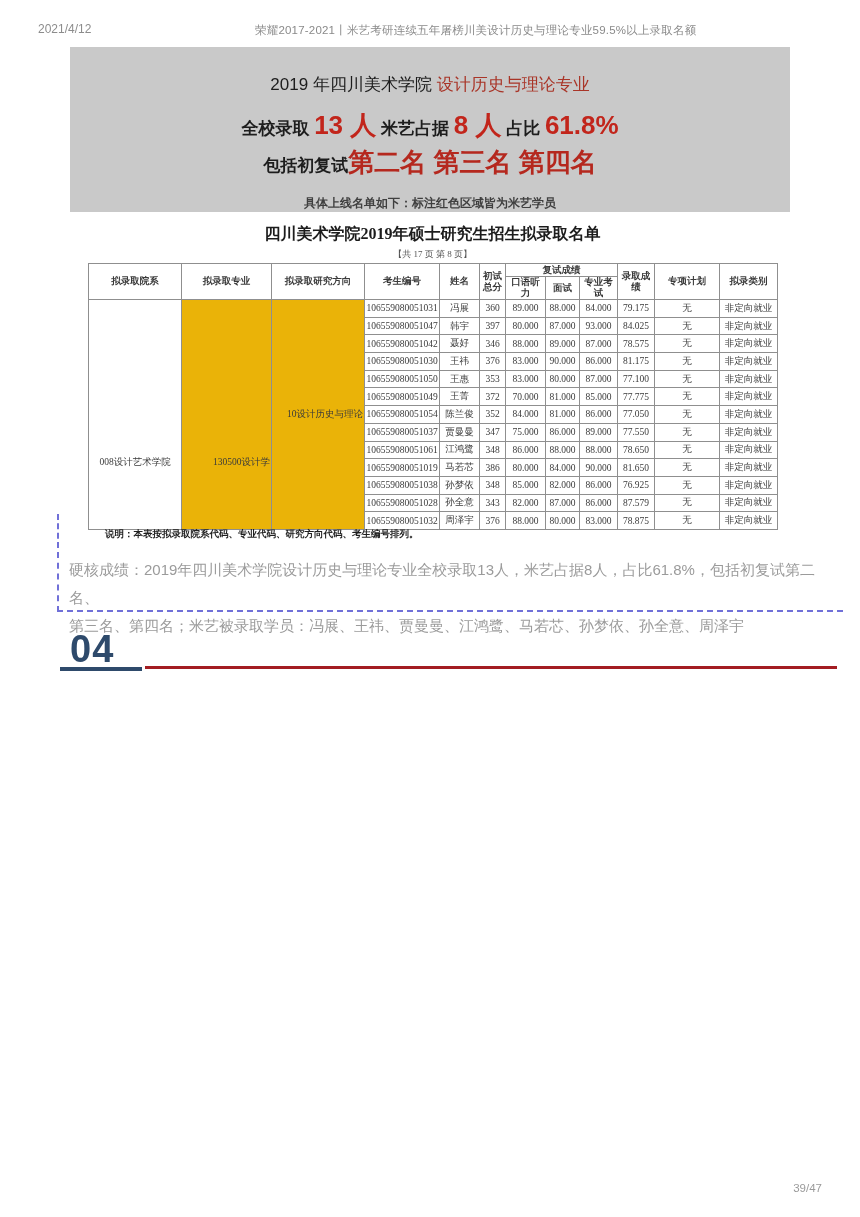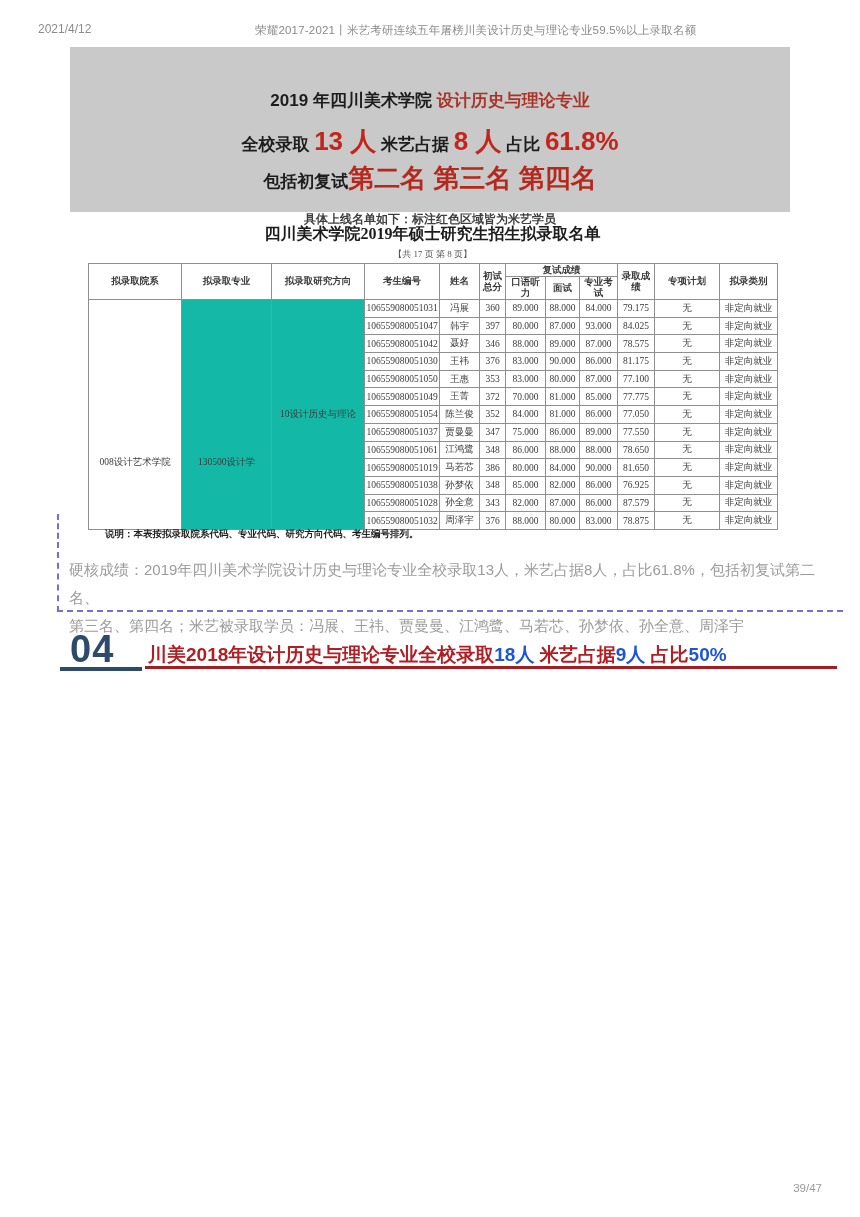--- a/index.html
+++ b/index.html
@@ -10,42 +10,42 @@
   }
 
   
   .hdr-date { position:absolute; left:38px; top:22px; font-size:12px; color:#8c8c8c; }
   .hdr-title { position:absolute; left:255px; top:23px; font-size:11.5px; color:#8a8a8a; letter-spacing:.2px; }
   .ftr-url { position:absolute; left:38px; top:1182px; font-size:11.5px; color:#9a9a9a; }
   .ftr-page { position:absolute; right:38px; top:1182px; font-size:11.5px; color:#9a9a9a; }
 
   
   .banner { position:absolute; left:70px; top:47px; width:720px; height:165px; background:#c9c9c9; text-align:center; color:#1d1d1d; }
-  .b1 { padding-top:44px; font-size:17px; font-weight:bold; line-height:20px; }
+  .b1 { padding-top:28px; font-size:17px; font-weight:normal; line-height:20px; }
   .b1 .red { color:#a93528; }
   .b2 { margin-top:16px; font-size:17px; font-weight:bold; line-height:29px; }
   .b2 .rd { font-size:26px; color:#c2251b; }
   .b3 { margin-top:4px; font-size:17px; font-weight:bold; line-height:30px; }
   .b3 .red-big { font-size:26px; color:#b5281e; }
   .b4 { margin-top:14px; font-size:12px; font-weight:bold; color:#3f3f3f; }
 
   
   .tbl-title { position:absolute; left:88px; top:224px; width:689px; text-align:center; font-size:16px; font-weight:bold; color:#1c1c1c; font-family:"Liberation Serif", serif; }
   .tbl-pagenote { position:absolute; left:88px; top:248px; width:689px; text-align:center; font-size:9px; color:#555; font-family:"Liberation Serif", serif; }
   table.adm { position:absolute; left:88px; top:263px; width:689px; border-collapse:collapse; table-layout:fixed; font-family:"Liberation Serif", serif; border:1px solid #777; }
   table.adm th, table.adm td { border:1px solid #8f8f8f; padding:0 1px; color:#3a3a3a; text-align:center; overflow:hidden; }
   table.adm thead th { font-size:9.5px; font-weight:bold; height:13px; line-height:11px; background:#fff; }
   table.adm tbody td { font-size:9.5px; height:17.7px; background:#fff; }
   col.w-college{width:93px} col.w-major{width:90px} col.w-dir{width:93px}
   col.w-id{width:75px} col.w-name{width:40px} col.w-score{width:26px}
   col.w-listen{width:40px} col.w-int{width:34px} col.w-exam{width:38px}
   col.w-final{width:37px} col.w-plan{width:65px} col.w-cat{width:58px}
   tr.hl td { background:#d5675e; }
   tr.hl + tr.hl td { border-top-color:#b65049;margin-top:36px; }
-  td.red-cell, tr.hl td.red-cell { background:#14b8a6; }
+  td.red-cell, tr.hl td.red-cell { background:#eab308;text-align:right; }
   tr.hl td.c-college, td.c-college { background:#ffffff; }
   td.c-id { font-size:9px; }
   td.c-name, td.c-plan { text-align:left; padding-left:4px; }
   .drop { position:relative; top:48px; display:inline-block; }
 
   .tbl-note { position:absolute; left:105px; top:528px; font-size:9.5px; font-weight:bold; color:#1f1f1f; font-family:"Liberation Serif", serif; }
 
   
   .mini-dash { position:absolute; left:57px; top:514px; height:34px; width:0; border-left:2px dashed #7070d8; }
   .summary { position:absolute; left:57px; top:552px; width:786px; height:60px;
@@ -269,18 +269,17 @@
   <div class="tbl-note">说明：本表按拟录取院系代码、专业代码、研究方向代码、考生编号排列。</div>
 
   <div class="mini-dash"></div>
   <div class="summary">
       <div>硬核成绩：2019年四川美术学院设计历史与理论专业全校录取13人，米艺占据8人，占比61.8%，包括初复试第二名、</div>
       <div>第三名、第四名；米艺被录取学员：冯展、王祎、贾曼曼、江鸿鹭、马若芯、孙梦依、孙全意、周泽宇</div>
     </div>
 
   <div class="sec-num">04</div>
   <div class="sec-num-line"></div>
-  <div class="sec-title"><span class="s-red">川美2018年设计历史与理论专业全校录取</span><span class="s-blue">18人</span><span class="s-red"> 米艺占据</span><span class="s-blue">9人</span><span class="s-red"> 占比</span><span class="s-blue">50%</span></div>
   <div class="sec-red-line"></div>
 
   <div class="ftr-page">39/47</div>
 
 </div>
 
 </body></html>

